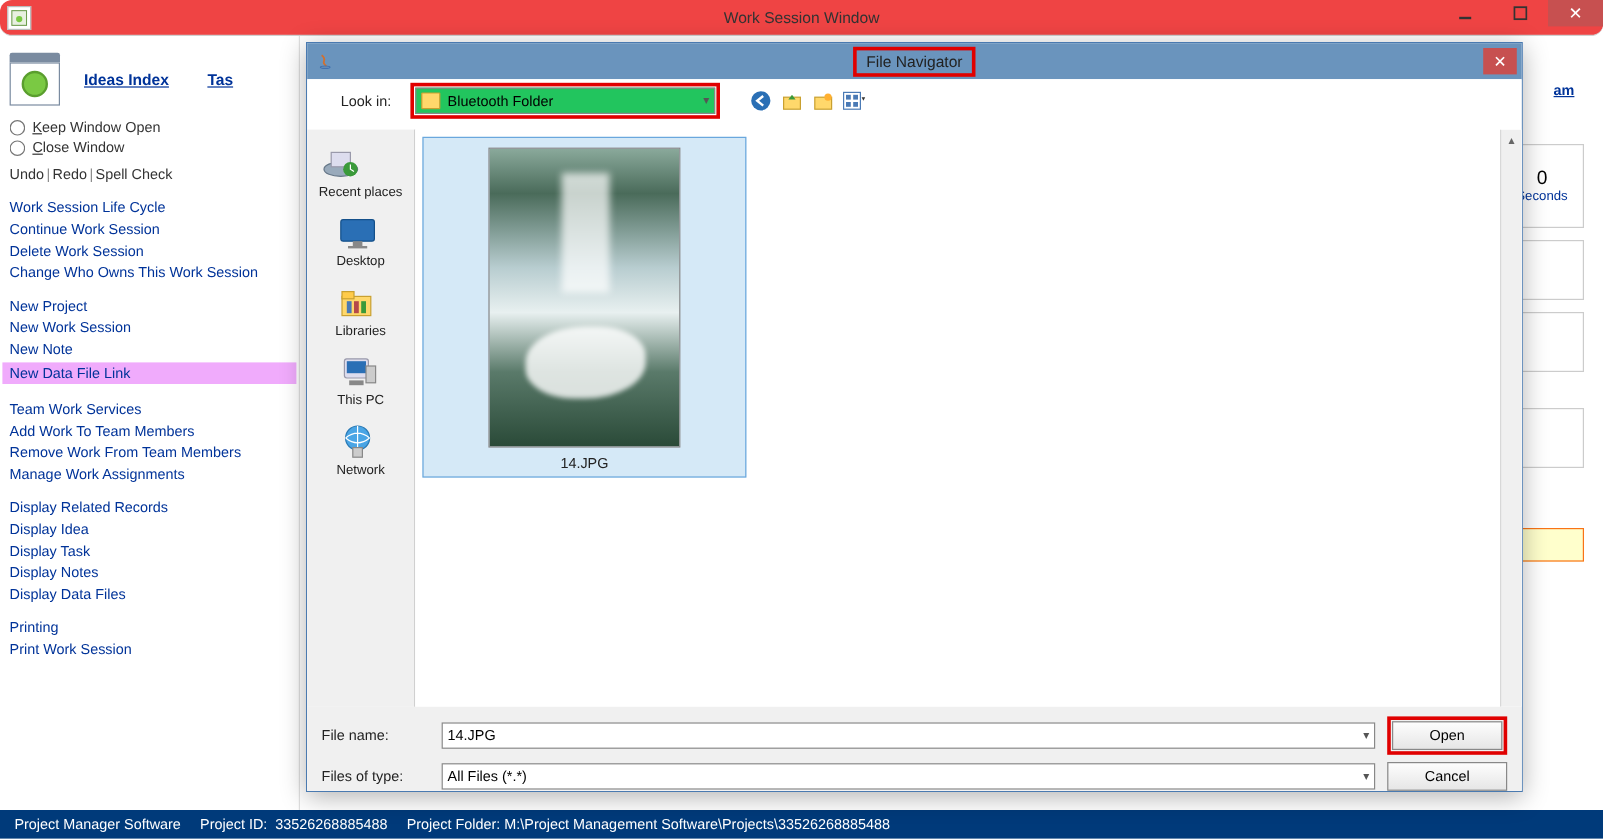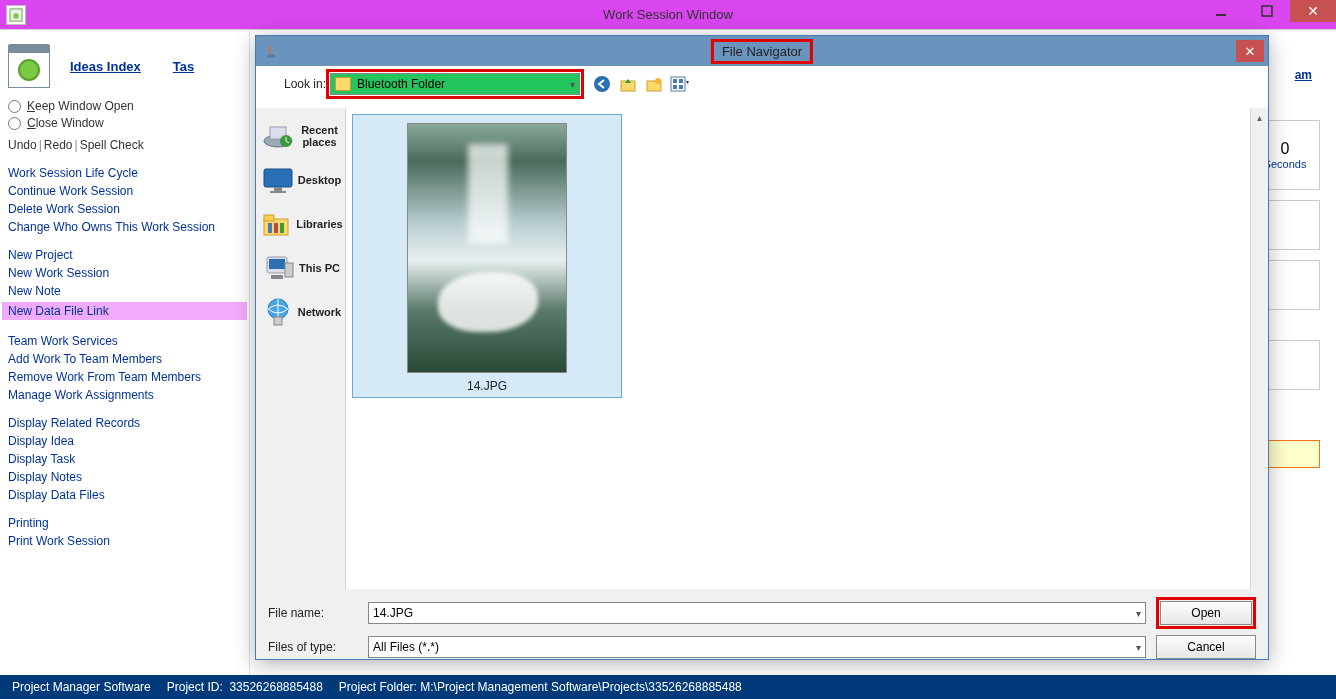--- a/index.html
+++ b/index.html
@@ -1,19 +1,19 @@
 <!DOCTYPE html>
 <html><head>
 <meta charset="utf-8">
 <style>
 * { box-sizing: border-box; margin: 0; padding: 0; }
 body { font-family: "Segoe UI", Tahoma, sans-serif; font-size: 12px; background: #fff; width: 1336px; height: 699px; overflow: hidden; position: relative; }
 
 
-.main-titlebar { height: 30px; background: #d946ef; border-bottom: 1px solid #d0d0d0; display: flex; align-items: center; position: relative; }
+.main-titlebar { height: 30px; background: #ef4444; border-bottom: 1px solid #d0d0d0; display: flex; align-items: center; position: relative; border-radius: 10px; }
 .main-titlebar .icon-box { width: 20px; height: 20px; margin-left: 6px; border: 1px solid #bbb; background: #fff; display: inline-flex; align-items: center; justify-content: center; }
 .main-titlebar .icon-box svg { width: 14px; height: 14px; }
 .main-titlebar .title { position: absolute; left: 50%; transform: translateX(-50%); font-size: 13px; color: #333; }
 .main-titlebar .controls { position: absolute; right: 0; top: 0; display: flex; }
 .main-titlebar .controls div { width: 46px; height: 22px; display: flex; align-items: center; justify-content: center; font-size: 14px; color: #333; }
 .main-titlebar .controls .close { background: #c75050; color: #fff; }
 
 
 .main-content { position: absolute; top: 30px; left: 0; right: 0; bottom: 24px; background: #fff; display: flex; }
 .sidebar { width: 250px; padding: 10px 8px 10px 8px; border-right: 1px solid #e0e0e0; background: #fff; overflow: hidden; }
@@ -49,32 +49,32 @@
 
 
 .dialog { position: absolute; top: 35px; left: 255px; width: 1014px; height: 625px; background: #fff; box-shadow: 0 4px 20px rgba(0,0,0,0.3); border: 1px solid #4a7ab0; }
 .dialog-titlebar { height: 30px; background: #6a94bd; display: flex; align-items: center; position: relative; }
 .dialog-titlebar .java-icon { width: 14px; height: 14px; margin-left: 8px; }
 .dialog-titlebar .dtitle-wrap { border: 3px solid #e00000; padding: 2px 8px; }
 .dialog-titlebar .dclose { position: absolute; right: 4px; top: 4px; width: 28px; height: 22px; background: #c75050; color: #fff; display: flex; align-items: center; justify-content: center; font-size: 13px; }
 
 .dialog-body { position: absolute; top: 30px; left: 0; right: 0; bottom: 0; background: #fff; }
 
-.lookin-row { display: flex; align-items: center; height: 36px; padding: 6px 10px; gap: 0; }
+.lookin-row { display: flex; align-items: center; height: 36px; padding: 6px 10px; gap: 16px; }
 .lookin-label { width: 60px; text-align: right; font-size: 12px; color: #222; }
 .lookin-select-wrap { border: 3px solid #e00000; padding: 1px; }
 .lookin-select { width: 250px; height: 22px; border: 1px solid #888; background: #22c55e; display: flex; align-items: center; padding: 0 4px; position: relative; }
 .lookin-select .folder-ico { width: 16px; height: 14px; background: #ffd86b; border: 1px solid #c9a030; border-radius: 1px; margin-right: 6px; }
 .lookin-select .arrow { position: absolute; right: 4px; font-size: 10px; color: #555; }
 .nav-icons { display: flex; gap: 6px; margin-left: 8px; align-items: center; }
 .nav-icons div { width: 20px; height: 20px; display: flex; align-items: center; justify-content: center; }
 
 .browse-area { position: absolute; top: 42px; left: 0; right: 0; bottom: 70px; display: flex; }
 .places-bar { width: 90px; background: #f0f0f0; border-right: 1px solid #d0d0d0; display: flex; flex-direction: column; align-items: center; padding-top: 8px; gap: 4px; }
-.place-item { display: flex; flex-direction: row; align-items: center; gap: 2px; padding: 4px; cursor: pointer; font-weight: bold; }
+.place-item { display: flex; flex-direction: column; align-items: flex-start; gap: 2px; padding: 4px; cursor: pointer; }
 .place-item .pico { width: 36px; height: 32px; display: flex; align-items: center; justify-content: center; }
 .place-item .plabel { font-size: 11px; color: #222; text-align: center; }
 
 .file-list { flex: 1; background: #fff; padding: 6px; position: relative; overflow: hidden; }
 .file-thumb { width: 270px; border: 1px solid #6aa7dd; background: #d5e9f7; padding: 8px 8px 4px 8px; display: flex; flex-direction: column; align-items: center; }
 .thumb-img { width: 160px; height: 250px; background: linear-gradient(180deg, #8aa99b 0%, #4a6b5a 15%, #b8cdd0 40%, #e8f0f0 55%, #5a7a6a 75%, #2a4a38 100%); border: 1px solid #888; position: relative; overflow: hidden; }
 .thumb-img::before { content:''; position:absolute; top:20px; left:60px; width:40px; height:100px; background:rgba(255,255,255,0.7); filter:blur(3px); }
 .thumb-img::after { content:''; position:absolute; bottom:40px; left:30px; width:100px; height:60px; background:rgba(255,255,255,0.8); border-radius:50% 40% 50% 40%; filter:blur(2px); }
 .thumb-label { margin-top: 6px; font-size: 12px; color: #222; }
 

